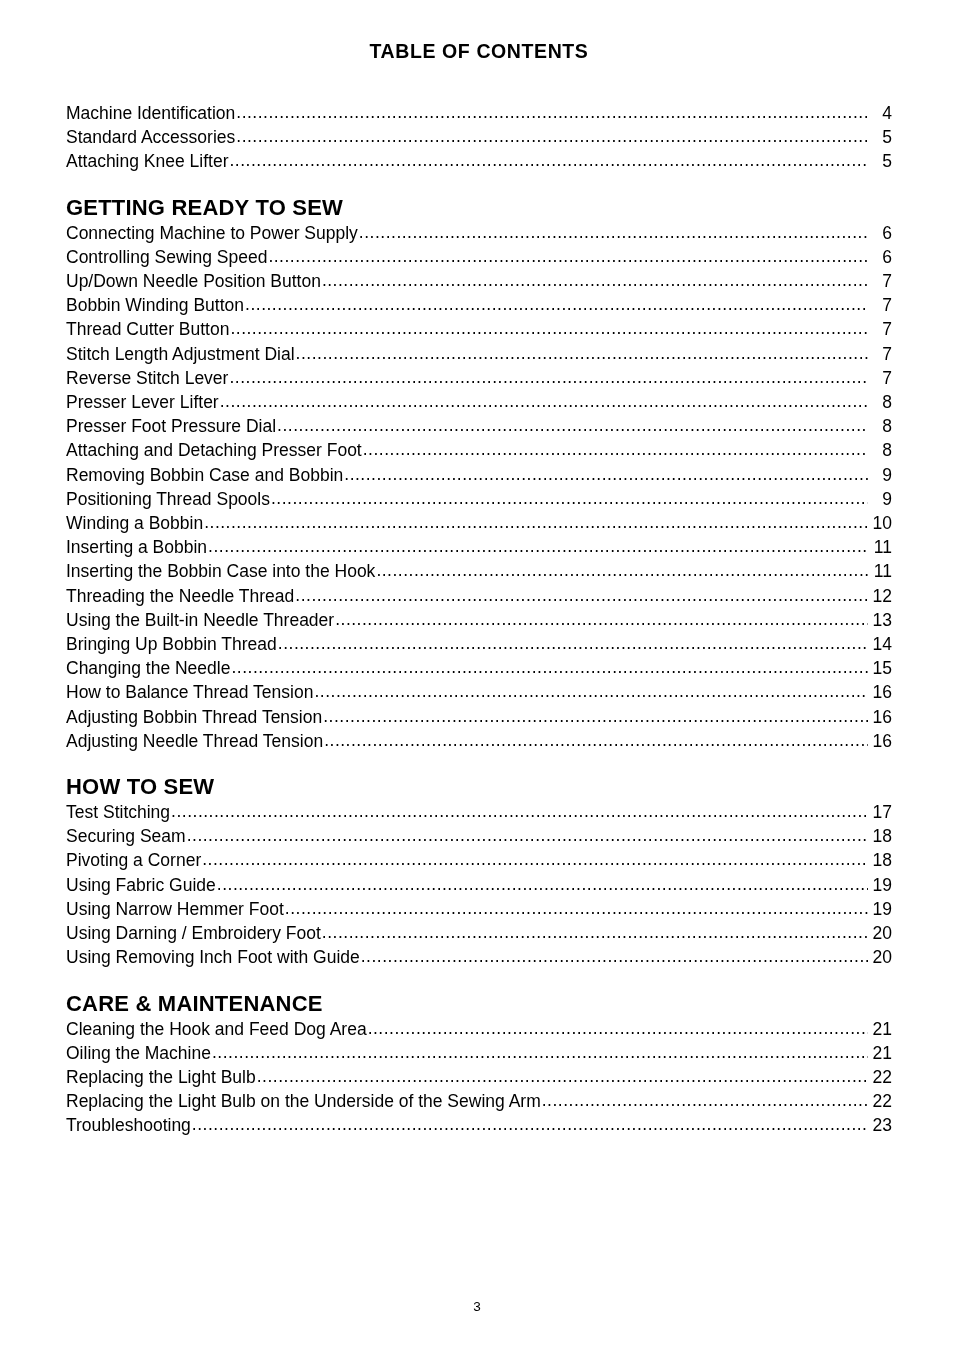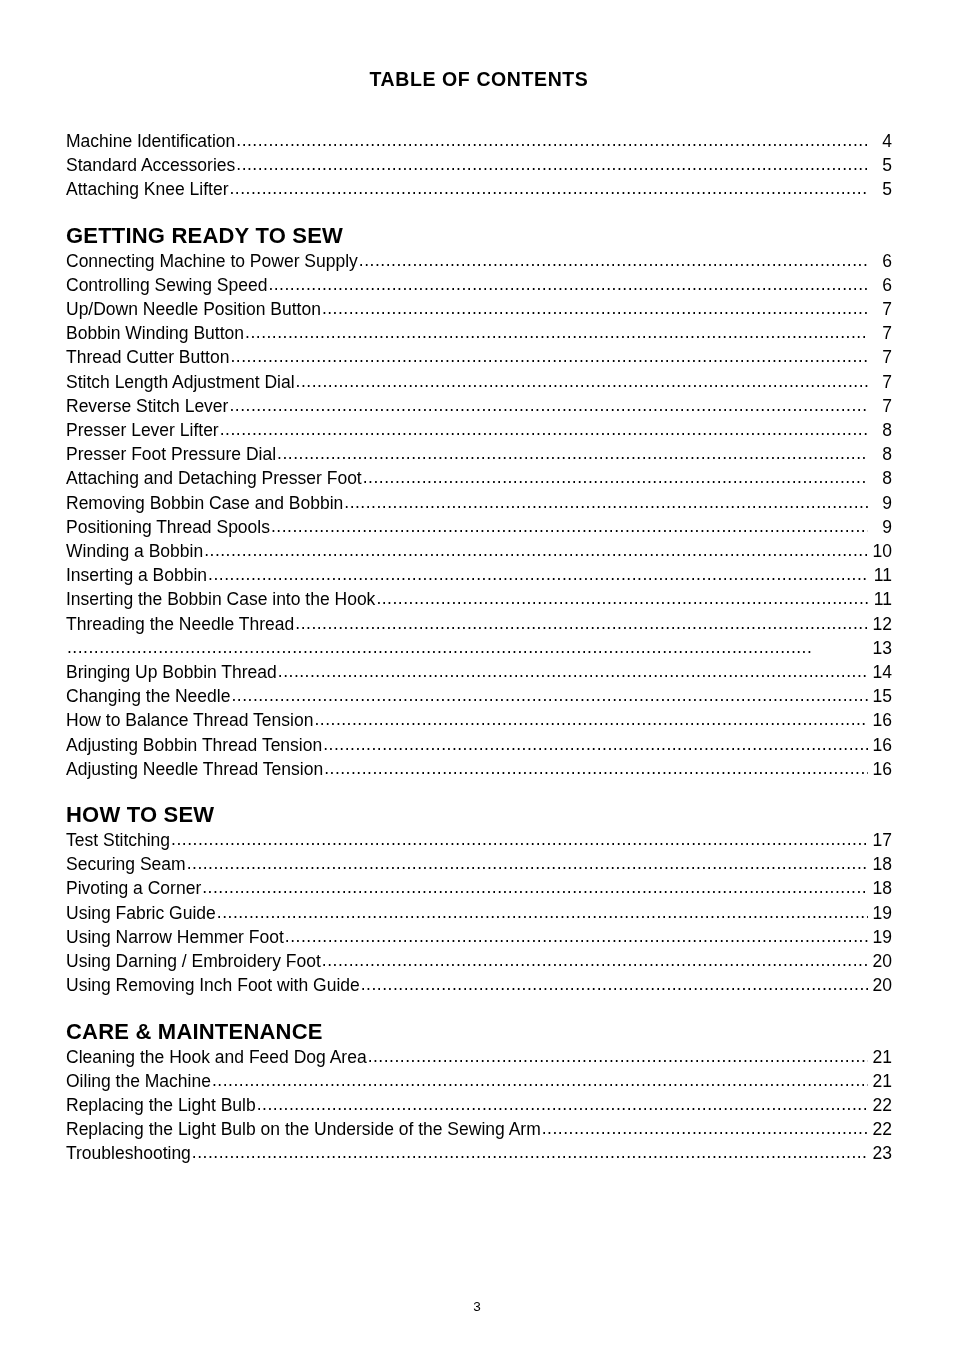--- a/index.html
+++ b/index.html
@@ -13,21 +13,21 @@
     font-family: "Liberation Sans", sans-serif;
     color: #000000;
     position: relative;
     overflow: hidden;
   }
   .page {
     position: relative;
     width: 954px;
     height: 1350px;
     box-sizing: border-box;
-    padding: 68px 62px 0 66px;
+    padding: 40px 62px 0 66px;
   }
   .doc-title {
     text-align: center;
     font-size: 19.5px;
     font-weight: bold;
     letter-spacing: 0.6px;
     margin: 0 0 38px 0;
   }
   .section {
     margin-bottom: 22px;
@@ -177,20 +177,21 @@
           <span class="toc-label">Inserting the Bobbin Case into the Hook</span>
           <span class="toc-dots">...........................................................................................................................................</span>
           <span class="toc-page">11</span>
         </div>
         <div class="toc-entry">
           <span class="toc-label">Threading the Needle Thread</span>
           <span class="toc-dots">...........................................................................................................................................</span>
           <span class="toc-page">12</span>
         </div>
         <div class="toc-entry">
+          <span class="toc-label">Using the Built-in Needle Threader</span>
           <span class="toc-dots">...........................................................................................................................................</span>
           <span class="toc-page">13</span>
         </div>
         <div class="toc-entry">
           <span class="toc-label">Bringing Up Bobbin Thread</span>
           <span class="toc-dots">...........................................................................................................................................</span>
           <span class="toc-page">14</span>
         </div>
         <div class="toc-entry">
           <span class="toc-label">Changing the Needle</span>

